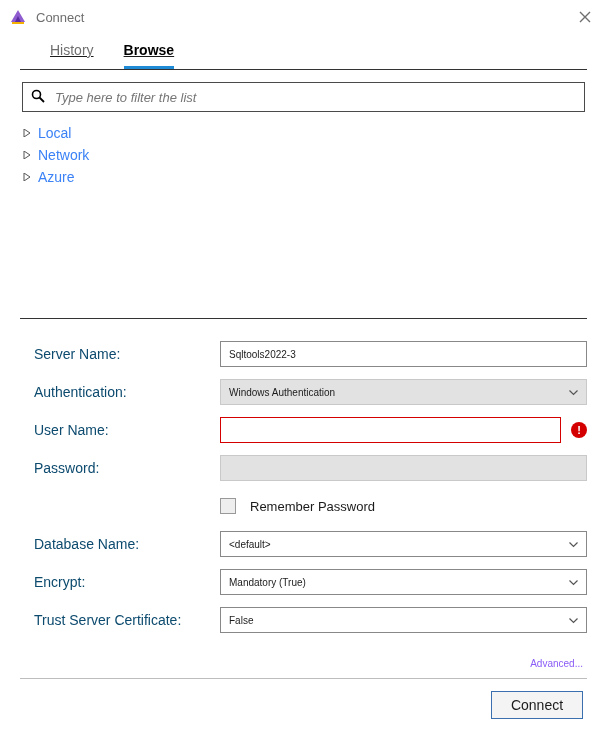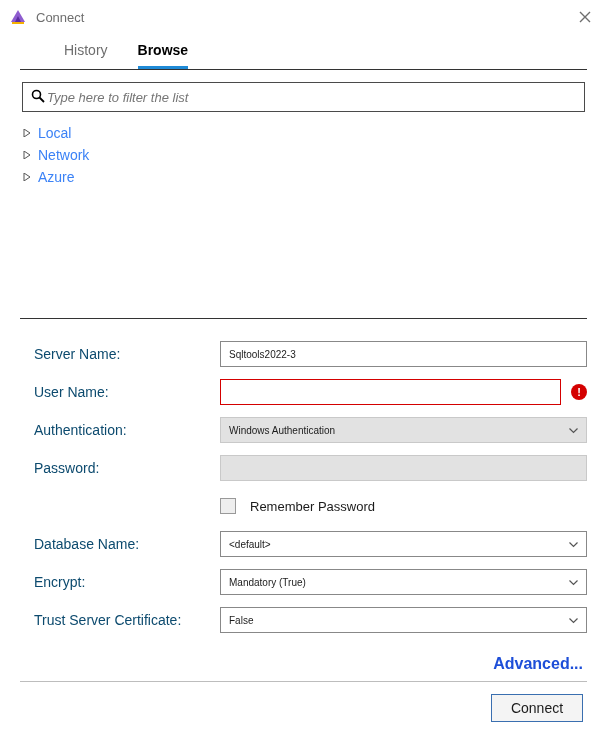--- a/index.html
+++ b/index.html
@@ -32,21 +32,22 @@
   .titlebar .close {
     color: #6e6e6e;
     font-size: 18px;
     width: 28px;
     text-align: center;
     cursor: pointer;
   }
   .tabs {
     display: flex;
     gap: 30px;
-    padding: 10px 24px 0 64px;
+    padding: 10px 24px 0 50px;
+    text-decoration: underline;
   }
   .tab {
     padding-bottom: 8px;
     cursor: pointer;
     color: #6e6e6e;
     font-size: 14px;
   }
   .tab.active {
     color: #000;
     font-weight: 600;
@@ -58,20 +59,21 @@
     margin: 0 20px;
   }
   .hr.light { border-top-color: #bdbdbd; }
   .filter-box {
     margin: 12px 22px 10px 22px;
     border: 1px solid #4a4a4a;
     height: 30px;
     display: flex;
     align-items: center;
     padding: 0 8px;
+    gap: 8px;
   }
   .filter-box input {
     border: none;
     outline: none;
     flex: 1;
     font-size: 13px;
     font-style: italic;
     color: #555;
     background: transparent;
   }
@@ -152,24 +154,23 @@
     border: 1px solid #999;
     background: #eee;
     display: inline-block;
     margin-right: 8px;
   }
   .adv-row {
     text-align: right;
     padding: 6px 24px 8px 0;
   }
   .adv-link {
-    color: #1d4ed8;
-    font-size: 16px;
-    cursor: pointer;
-    font-weight: bold;
+    color: #8b5cf6;
+    font-size: 10px;
+    cursor: pointer;
   }
   .footer {
     display: flex;
     justify-content: flex-end;
     gap: 12px;
     padding: 12px 24px 0 24px;
   }
   .btn {
     min-width: 92px;
     height: 28px;
@@ -255,44 +256,44 @@
   <div class="row">
     <div class="lbl">Server Name:</div>
     <div class="ctrl">
       <div class="textbox">
         <span>Sqltools2022-3</span>
       </div>
     </div>
   </div>
 
   <div class="row">
-    <div class="lbl">User Name:</div>
-    <div class="ctrl">
-      <div class="textbox error">
-        <span></span>
-      </div>
-      <span class="err-badge">!</span>
-    </div>
-  </div>
-
-  <div class="row">
     <div class="lbl">Authentication:</div>
     <div class="ctrl">
       <div class="combo disabled">
         <span class="val">Windows Authentication</span>
         <span class="chev">
           <svg width="9" height="6" viewBox="0 0 9 6">
               <path d="M0.5 0.5 L4.5 4.5 L8.5 0.5" stroke="#555" stroke-width="1.2" fill="none"></path>
             </svg>
         </span>
       </div>
     </div>
   </div>
 
   <div class="row">
+    <div class="lbl">User Name:</div>
+    <div class="ctrl">
+      <div class="textbox error">
+        <span></span>
+      </div>
+      <span class="err-badge">!</span>
+    </div>
+  </div>
+
+  <div class="row">
     <div class="lbl">Password:</div>
     <div class="ctrl">
       <div class="textbox disabled">
         <span></span>
       </div>
     </div>
   </div>
 
   <div class="row">
     <div class="lbl"></div>

